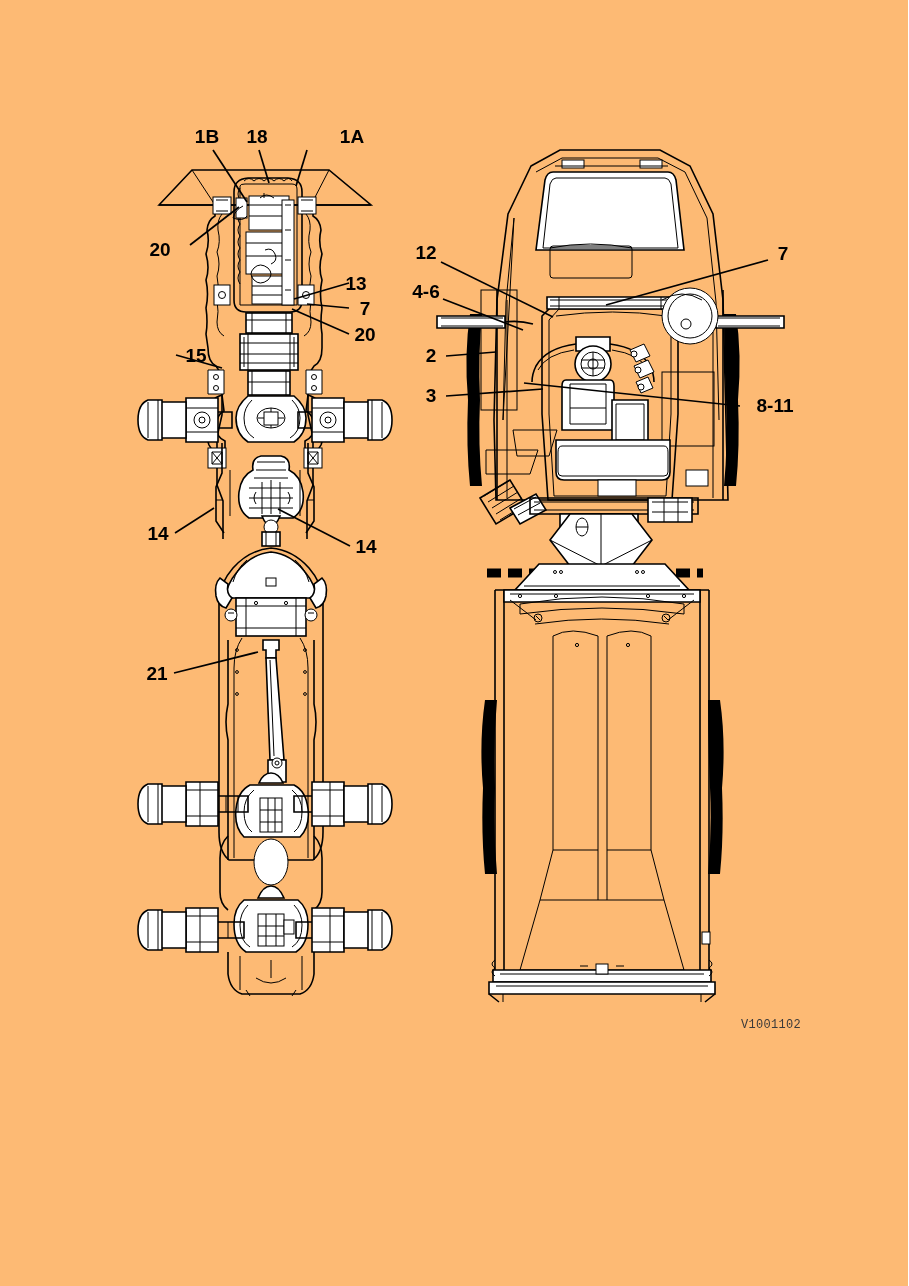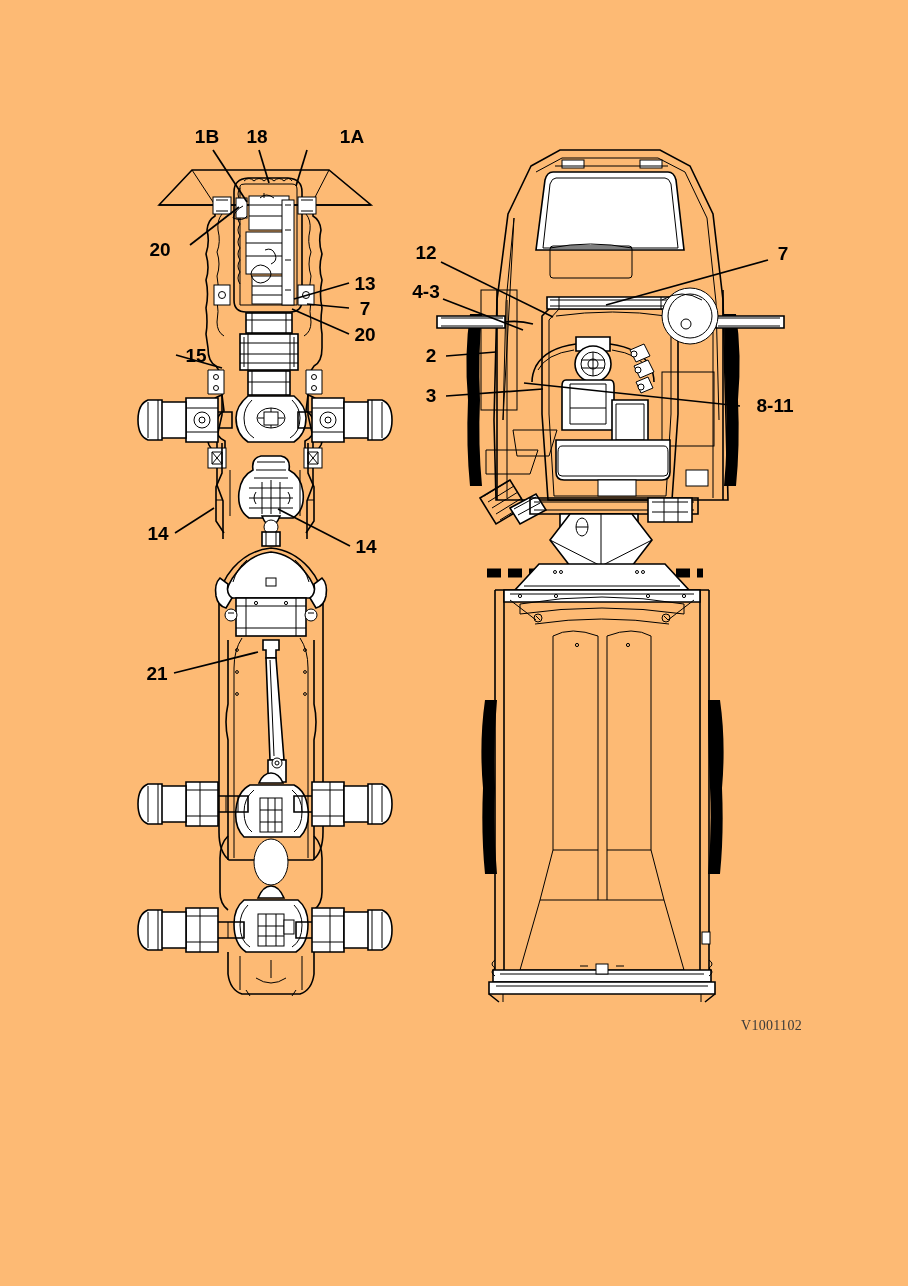--- a/index.html
+++ b/index.html
@@ -19,23 +19,23 @@
     font-weight:bold;
     font-size:19px;
     color:#000;
     white-space:nowrap;
     line-height:19px;
     letter-spacing:0px;
   }
   .callout-text.anchor-mid{transform:translateX(-50%);}
   .fig-id{
     position:absolute;
-    font-family:Liberation Serif, serif;
+    font-family:Liberation Mono, monospace;
     font-weight:normal;
-    font-size:14px;
+    font-size:12px;
     color:#3a3a3a;
     white-space:nowrap;
     letter-spacing:0.3px;
   }
   svg{display:block;}
   .ln{stroke:#000;fill:none;}
   .thin{stroke-width:1;}
   .med{stroke-width:1.6;}
   .solidblk{fill:#000;stroke:none;}
   .wht{fill:#fff;}
@@ -521,30 +521,30 @@
       <line x1="768" y1="260" x2="606" y2="305"></line>
       <line x1="740" y1="406" x2="524" y2="383"></line>
     </g>
 
   </svg>
 
   <div class="callout-text anchor-mid" style="left:207px;top:127px;">1B</div>
   <div class="callout-text anchor-mid" style="left:257px;top:127px;text-align:center;">18</div>
   <div class="callout-text anchor-mid" style="left:310px;top:127px;margin-left:42px;">1A</div>
   <div class="callout-text anchor-mid" style="left:160px;top:240px;">20</div>
-  <div class="callout-text anchor-mid" style="left:365px;top:274px;text-align:right;">13</div>
+  <div class="callout-text anchor-mid" style="left:356px;top:274px;text-align:right;">13</div>
   <div class="callout-text anchor-mid" style="left:365px;top:299px;">7</div>
   <div class="callout-text anchor-mid" style="left:365px;top:325px;">20</div>
   <div class="callout-text anchor-mid" style="left:160px;top:346px;margin-left:36px;">15</div>
   <div class="callout-text anchor-mid" style="left:158px;top:524px;">14</div>
   <div class="callout-text anchor-mid" style="left:366px;top:537px;text-align:right;">14</div>
   <div class="callout-text anchor-mid" style="left:157px;top:664px;">21</div>
 
   <div class="callout-text anchor-mid" style="left:426px;top:243px;">12</div>
-  <div class="callout-text anchor-mid" style="left:426px;top:282px;">4-3</div>
+  <div class="callout-text anchor-mid" style="left:426px;top:282px;">4-6</div>
   <div class="callout-text anchor-mid" style="left:431px;top:346px;">2</div>
   <div class="callout-text anchor-mid" style="left:431px;top:386px;">3</div>
   <div class="callout-text anchor-mid" style="left:783px;top:244px;">7</div>
   <div class="callout-text anchor-mid" style="left:775px;top:396px;">8-11</div>
 
   <div class="fig-id" style="left:741px;top:1018px;">V1001102</div>
 
 </div>
 
 </body></html>

